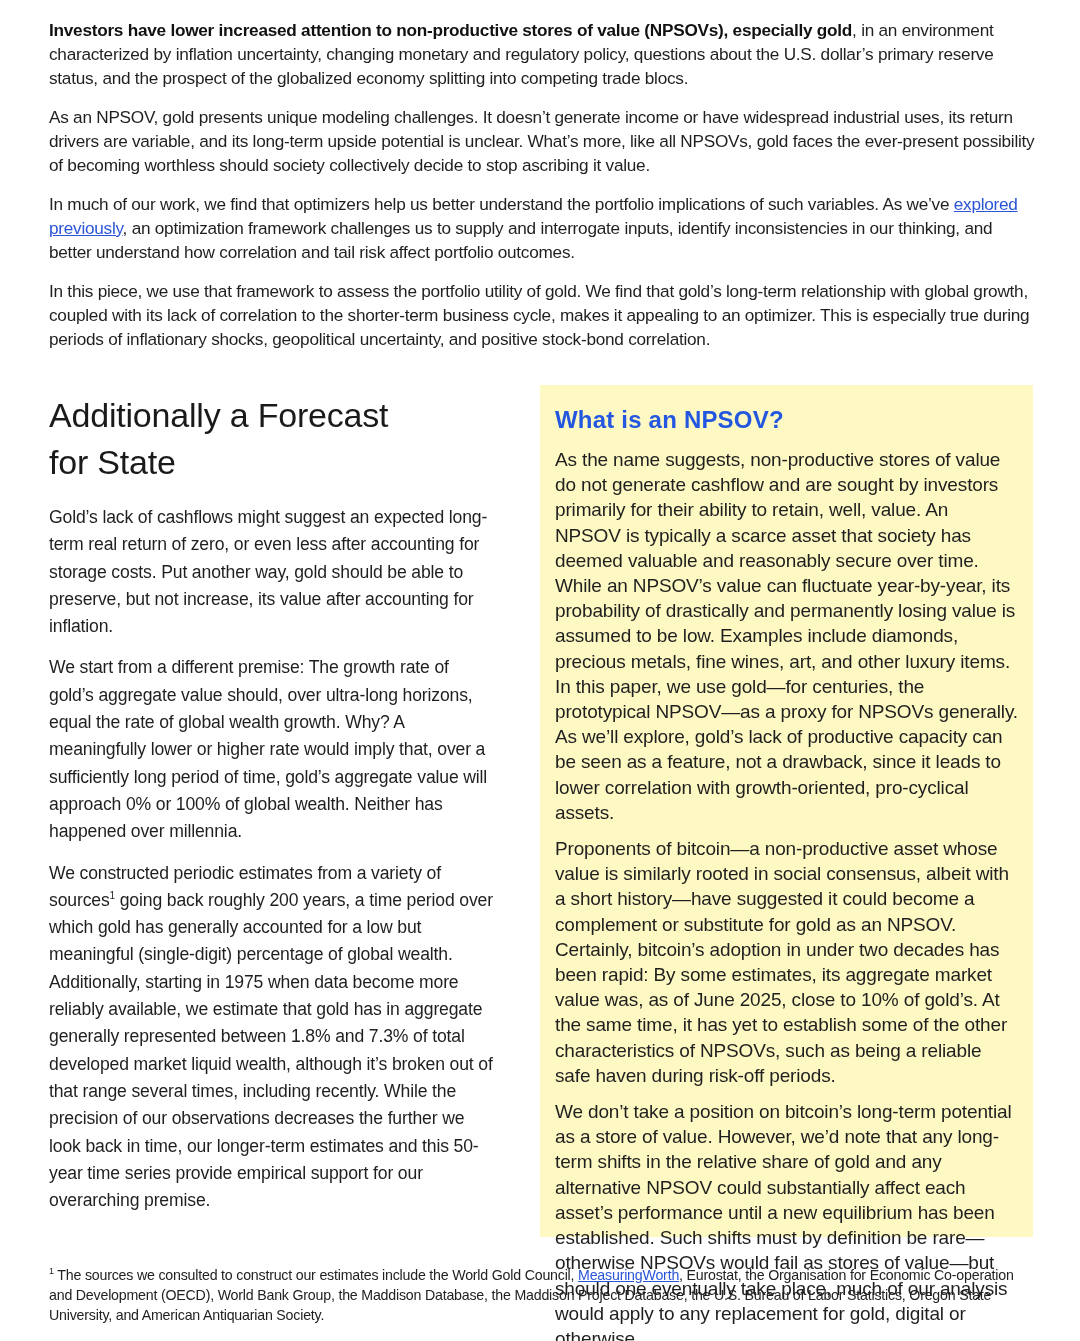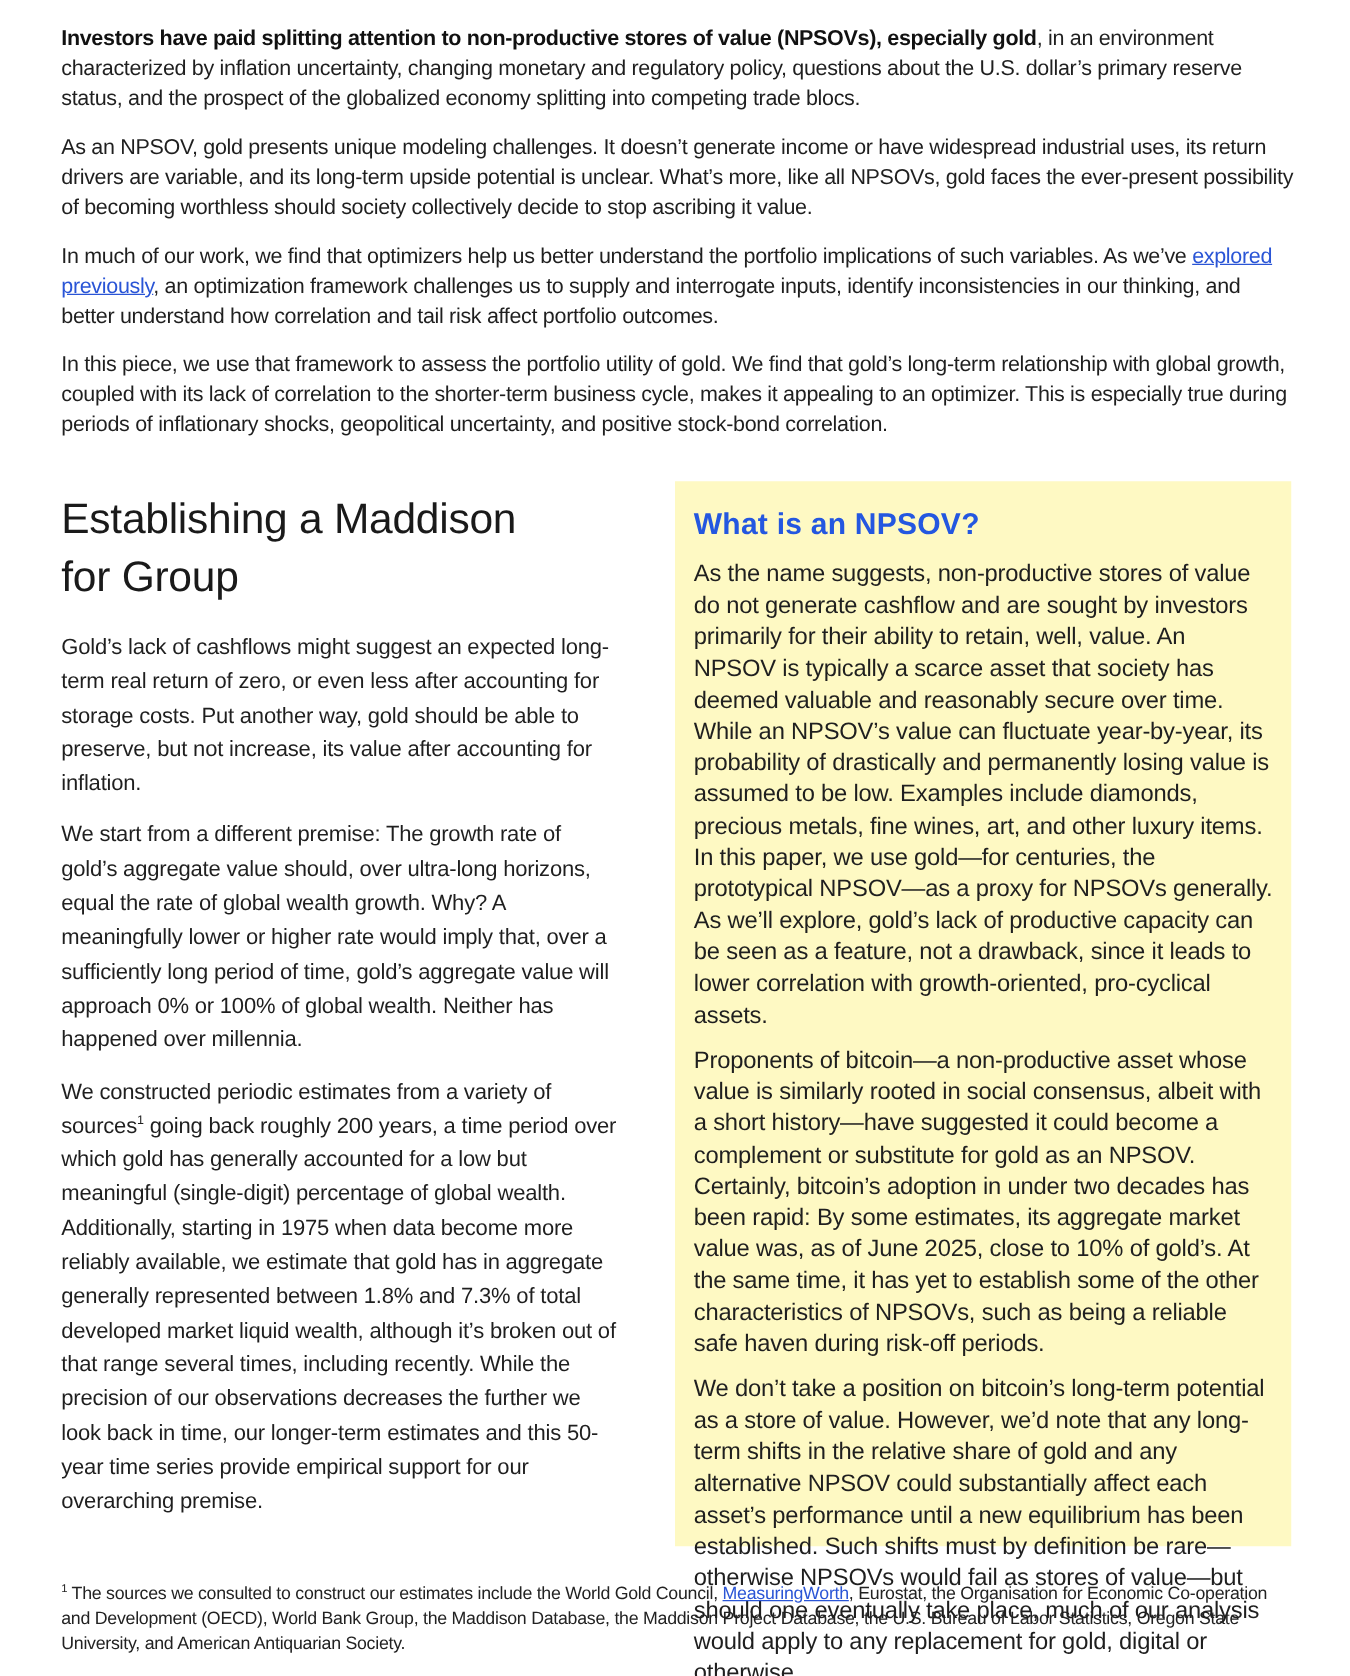--- a/index.html
+++ b/index.html
@@ -30,28 +30,28 @@
   .sidebar .body p { margin: 0 0 11px 0; }
   .footnote {
     position: absolute; left: 49px; top: 1265px; width: 990px; font-size: 14.2px; line-height: 20px; letter-spacing: -0.2px; color: #222;
   }
   .footnote sup { font-size: 9px; vertical-align: super; line-height: 0; }
 </style>
 </head>
 <body>
 
 <div class="intro">
-  <p><b>Investors have paid splitting attention to non-productive stores of value (NPSOVs), especially gold</b><span>, in an environment characterized by inflation uncertainty, changing monetary and regulatory policy, questions about the U.S. dollar’s primary reserve status, and the prospect of the globalized economy splitting into competing trade blocs.</span></p>
+  <p><b>Investors have lower increased attention to non-productive stores of value (NPSOVs), especially gold</b><span>, in an environment characterized by inflation uncertainty, changing monetary and regulatory policy, questions about the U.S. dollar’s primary reserve status, and the prospect of the globalized economy splitting into competing trade blocs.</span></p>
   <p>As an NPSOV, gold presents unique modeling challenges. It doesn’t generate income or have widespread industrial uses, its return drivers are variable, and its long-term upside potential is unclear. What’s more, like all NPSOVs, gold faces the ever-present possibility of becoming worthless should society collectively decide to stop ascribing it value.</p>
   <p><span>In much of our work, we find that optimizers help us better understand the portfolio implications of such variables. As we’ve </span><a class="link" href="#">explored previously</a><span>, an optimization framework challenges us to supply and interrogate inputs, identify inconsistencies in our thinking, and better understand how correlation and tail risk affect portfolio outcomes.</span></p>
   <p>In this piece, we use that framework to assess the portfolio utility of gold. We find that gold’s long-term relationship with global growth, coupled with its lack of correlation to the shorter-term business cycle, makes it appealing to an optimizer. This is especially true during periods of inflationary shocks, geopolitical uncertainty, and positive stock-bond correlation.</p>
 </div>
 
 <div class="left-col">
-  <h1 class="section-title"><span>Establishing a Maddison</span><br><span>for Group</span></h1>
+  <h1 class="section-title"><span>Additionally a Forecast</span><br><span>for State</span></h1>
   <div class="body">
     <p>Gold’s lack of cashflows might suggest an expected long-term real return of zero, or even less after accounting for storage costs. Put another way, gold should be able to preserve, but not increase, its value after accounting for inflation.</p>
     <p>We start from a different premise: The growth rate of gold’s aggregate value should, over ultra-long horizons, equal the rate of global wealth growth. Why? A meaningfully lower or higher rate would imply that, over a sufficiently long period of time, gold’s aggregate value will approach 0% or 100% of global wealth. Neither has happened over millennia.</p>
     <p><span>We constructed periodic estimates from a variety of sources</span><sup class="fn">1</sup><span> going back roughly 200 years, a time period over which gold has generally accounted for a low but meaningful (single-digit) percentage of global wealth. Additionally, starting in 1975 when data become more reliably available, we estimate that gold has in aggregate generally represented between 1.8% and 7.3% of total developed market liquid wealth, although it’s broken out of that range several times, including recently. While the precision of our observations decreases the further we look back in time, our longer-term estimates and this 50-year time series provide empirical support for our overarching premise.</span></p>
   </div>
 </div>
 
 <aside class="sidebar">
   <h2>What is an NPSOV?</h2>
   <div class="body">

